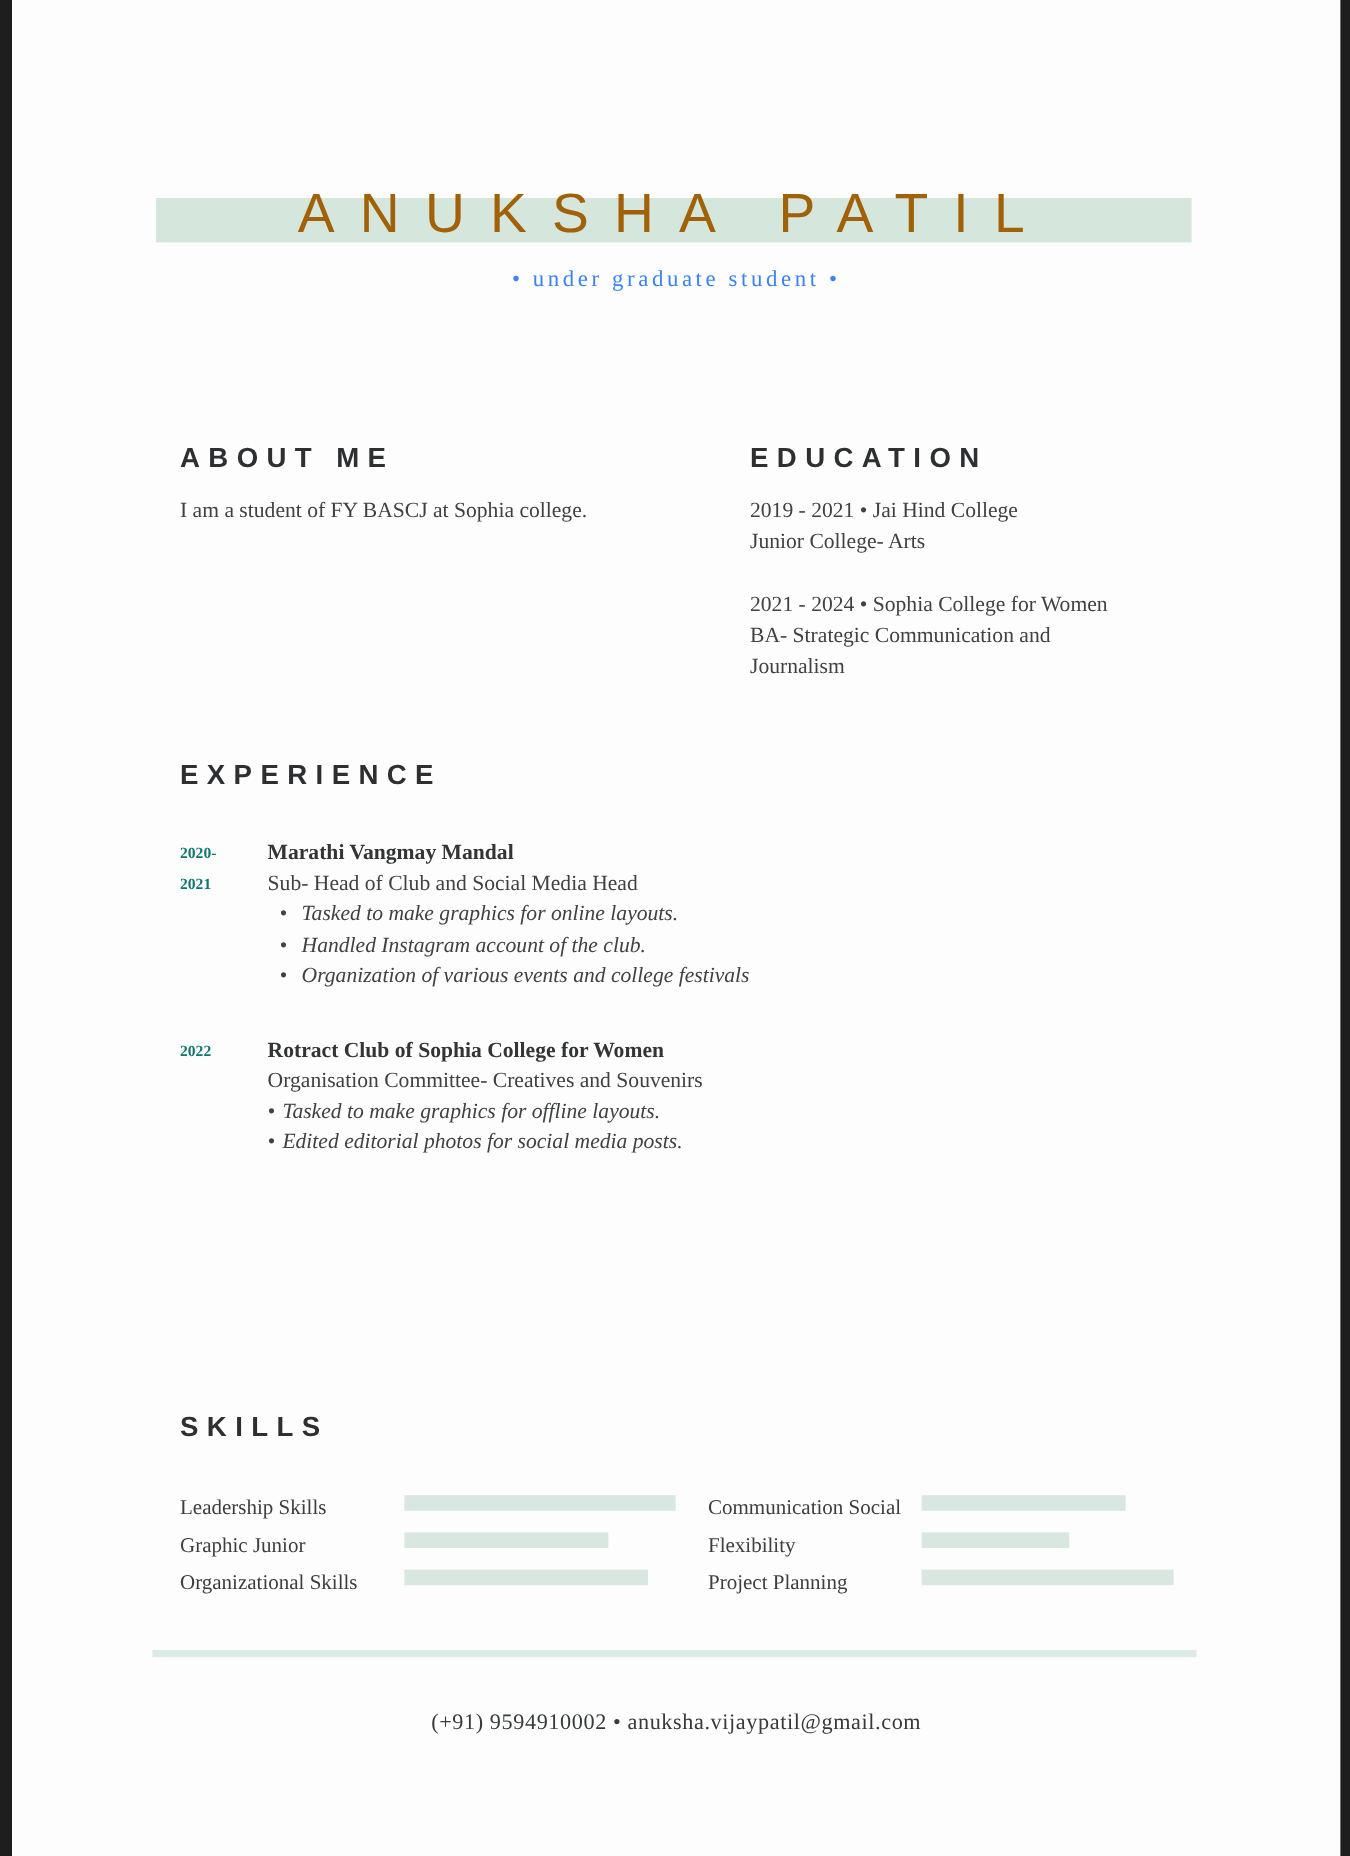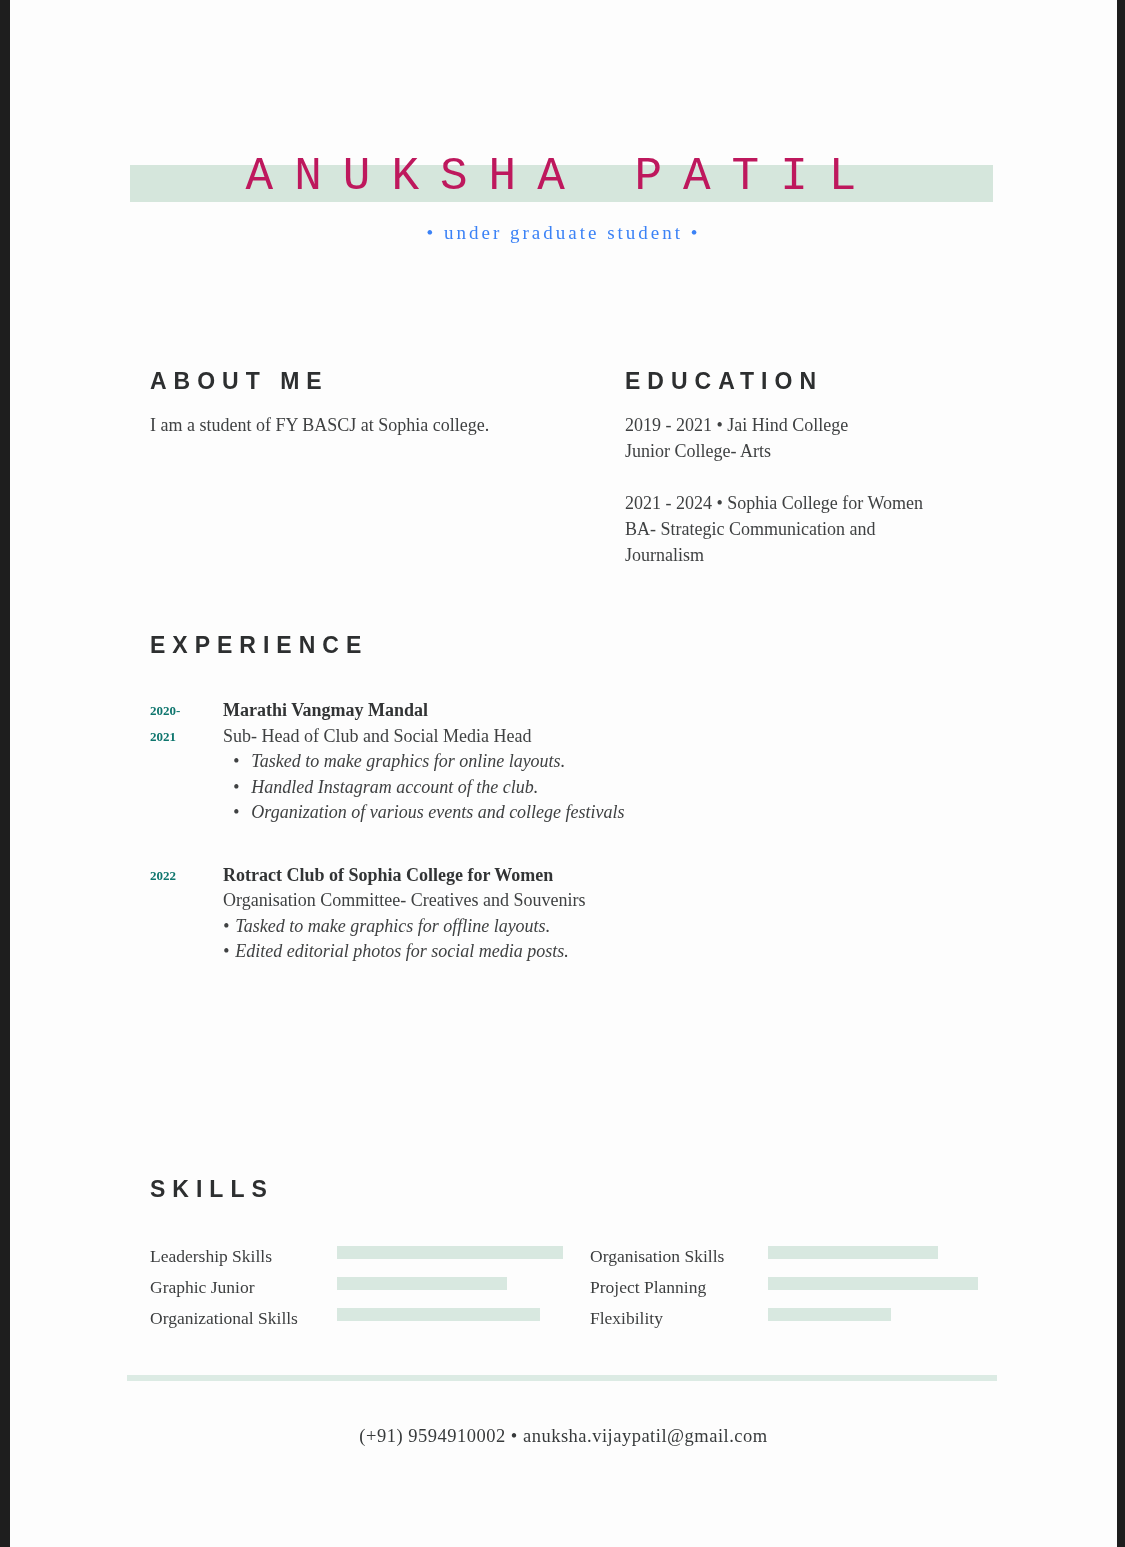--- a/index.html
+++ b/index.html
@@ -24,23 +24,23 @@
     background:#fdfdfd;
   }
   
   .banner{
     position:absolute;left:120px;top:165px;width:863px;height:37px;
     background:var(--accent-mint);
   }
   .name{
     position:absolute;left:0;right:0;top:-14px;
     text-align:center;
-    font-family:Liberation Mono, monospace;
+    font-family:Liberation Sans, sans-serif;
     font-weight:400;font-size:46px;line-height:52px;
-    letter-spacing:21px;color:#be185d;white-space:nowrap;
+    letter-spacing:21px;color:#a16207;white-space:nowrap;
   }
   .tagline{
     position:absolute;left:0;right:0;top:222px;
     text-align:center;
     font-size:19px;letter-spacing:3px;color:#3b82f6;
   }
   
   .sec-heading{
     font-family:"Liberation Sans","DejaVu Sans",sans-serif;
     font-weight:700;font-size:23px;letter-spacing:7px;
@@ -160,30 +160,30 @@
           <div class="skill-label">Graphic Junior</div>
           <div class="skill-bar" style="width: 170px;"></div>
         </div>
         <div class="skill-row">
           <div class="skill-label">Organizational Skills</div>
           <div class="skill-bar" style="width: 203px;"></div>
         </div>
       </div>
       <div class="skill-col right">
         <div class="skill-row">
-          <div class="skill-label">Organisation Skills</div>
+          <div class="skill-label">Communication Social</div>
           <div class="skill-bar" style="width: 170px;"></div>
+        </div>
+        <div class="skill-row">
+          <div class="skill-label">Flexibility</div>
+          <div class="skill-bar" style="width: 123px;"></div>
         </div>
         <div class="skill-row">
           <div class="skill-label">Project Planning</div>
           <div class="skill-bar" style="width: 210px;"></div>
-        </div>
-        <div class="skill-row">
-          <div class="skill-label">Flexibility</div>
-          <div class="skill-bar" style="width: 123px;"></div>
         </div>
       </div>
     </div>
   </div>
 
   <div class="divider"></div>
   <div class="footer-contact">(+91) 9594910002 • anuksha.vijaypatil@gmail.com</div>
 
 </div>
 

